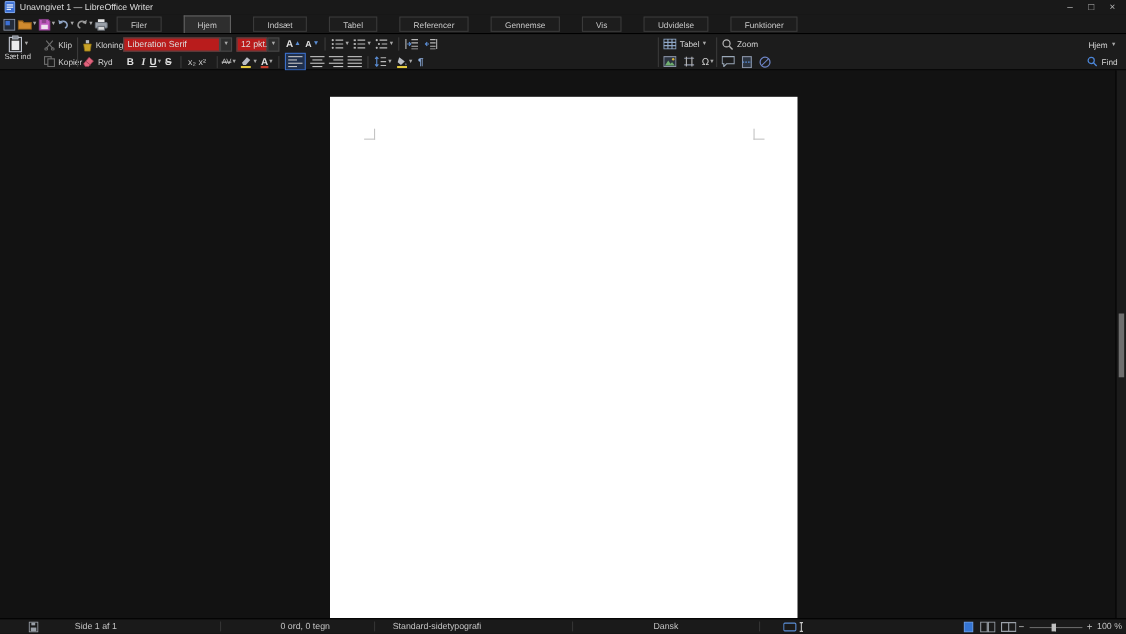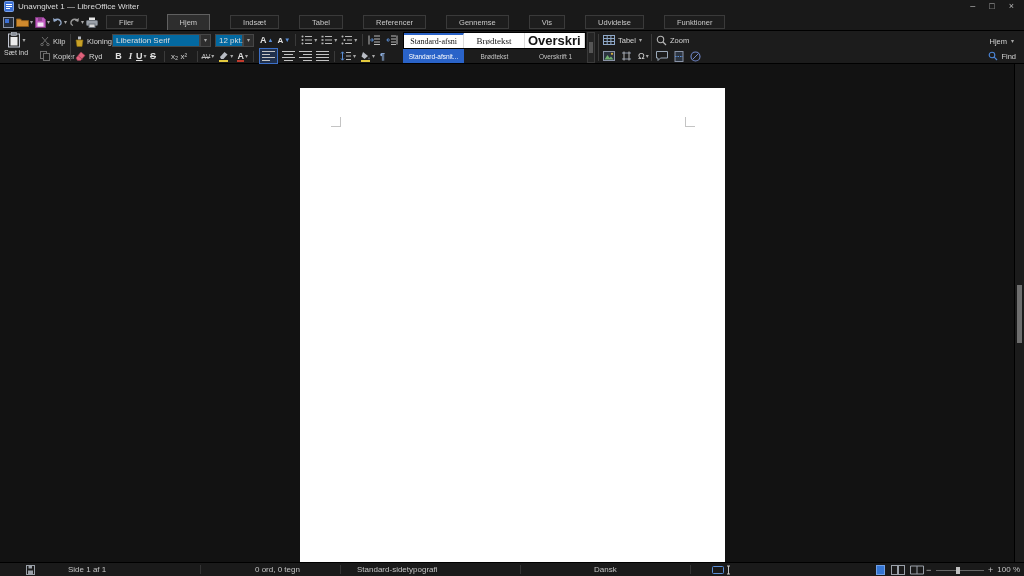--- a/index.html
+++ b/index.html
@@ -23,21 +23,21 @@
   .qbtn{display:flex;align-items:center;gap:1px}
   #tabstrip{display:flex;align-items:flex-end;gap:20px}
   .tab{height:12px;border:1px solid #3a3a3a;background:#1d1d1d;display:flex;align-items:center;
        justify-content:center;font-size:7.5px;color:#c8c8c8;padding:0 12px;margin-bottom:1px;white-space:nowrap}
   .tab.active{height:15px;background:#2e2e2e;border-color:#606060;border-bottom:none;margin-bottom:0}
 
   
   #nbbar{position:absolute;top:30px;left:0;right:0;height:34px;background:#1c1c1c;
          border-top:1px solid #000;border-bottom:1px solid #000;box-sizing:border-box}
   .nb{position:absolute;display:flex;align-items:center;gap:3px;height:14px;font-size:7.5px;color:#d4d4d4;white-space:nowrap}
-  .combo{background:#0369a1;border:1px solid #464646;color:#dcdcdc;font-size:8px;height:13px;
+  .combo{background:#b91c1c;border:1px solid #464646;color:#dcdcdc;font-size:8px;height:13px;
          display:flex;align-items:center;padding:0 3px;box-sizing:border-box}
   .cbtn{width:11px;height:13px;border:1px solid #464646;background:#2e2e2e;display:flex;
         align-items:center;justify-content:center;box-sizing:border-box}
   .fx{font-weight:bold;font-size:9px;color:#e0e0e0}
   .alg{width:13px;height:10px;display:flex;flex-direction:column;justify-content:space-between;padding:1px 0}
   .alg i{display:block;height:1.4px;background:#c4c4c4}
   .alg.c i{margin:0 auto}.alg.r i{margin-left:auto}
   .selbox{border:1px solid #3b6fc8;background:rgba(43,99,200,.28);padding:1px 2px}
   .ibtn{display:flex;align-items:center;gap:1px}
 
@@ -380,35 +380,20 @@
             <path d="M9 6 q1.2 2 0 2.6 q-1.2-0.6 0-2.6" fill="#8a94a8"></path>
             <rect x="1" y="9" width="9" height="2" fill="#e3c93e"></rect>
           </svg>
         </span>
       <s class="dd" style="text-decoration:none">▾</s>
     </span>
     <span style="width:5px"></span>
     <span style="color:#8fb0e0;font-size:9px;font-weight:bold">¶</span>
   </div>
 
-  <div id="gallery">
-    <div id="gprev">
-      <span class="gcell g0">Standard-afsni</span>
-      <span class="gcell g1">Brødtekst</span>
-      <span class="gcell g2">Overskri</span>
-    </div>
-    <div id="glabels">
-      <span class="glab active">Standard-afsnit...</span>
-      <span class="glab">Brødtekst</span>
-      <span class="glab">Overskrift 1</span>
-    </div>
-    <div id="gscroll">
-        <div id="gthumb"></div>
-      </div>
-  </div>
 
   <div class="vd" style="position:absolute;left:598px;top:3px;height:27px"></div>
 
   <div class="nb" style="left:603px;top:2px">
     <span>
       <svg width="12" height="10" viewBox="0 0 12 10">
           <rect x="0.5" y="0.5" width="11" height="9" fill="none" stroke="#8fa8c8"></rect>
           <path d="M0.5 3.5 H11.5 M0.5 6.5 H11.5 M4.2 0.5 V9.5 M7.9 0.5 V9.5" stroke="#8fa8c8"></path>
         </svg>
     </span>

